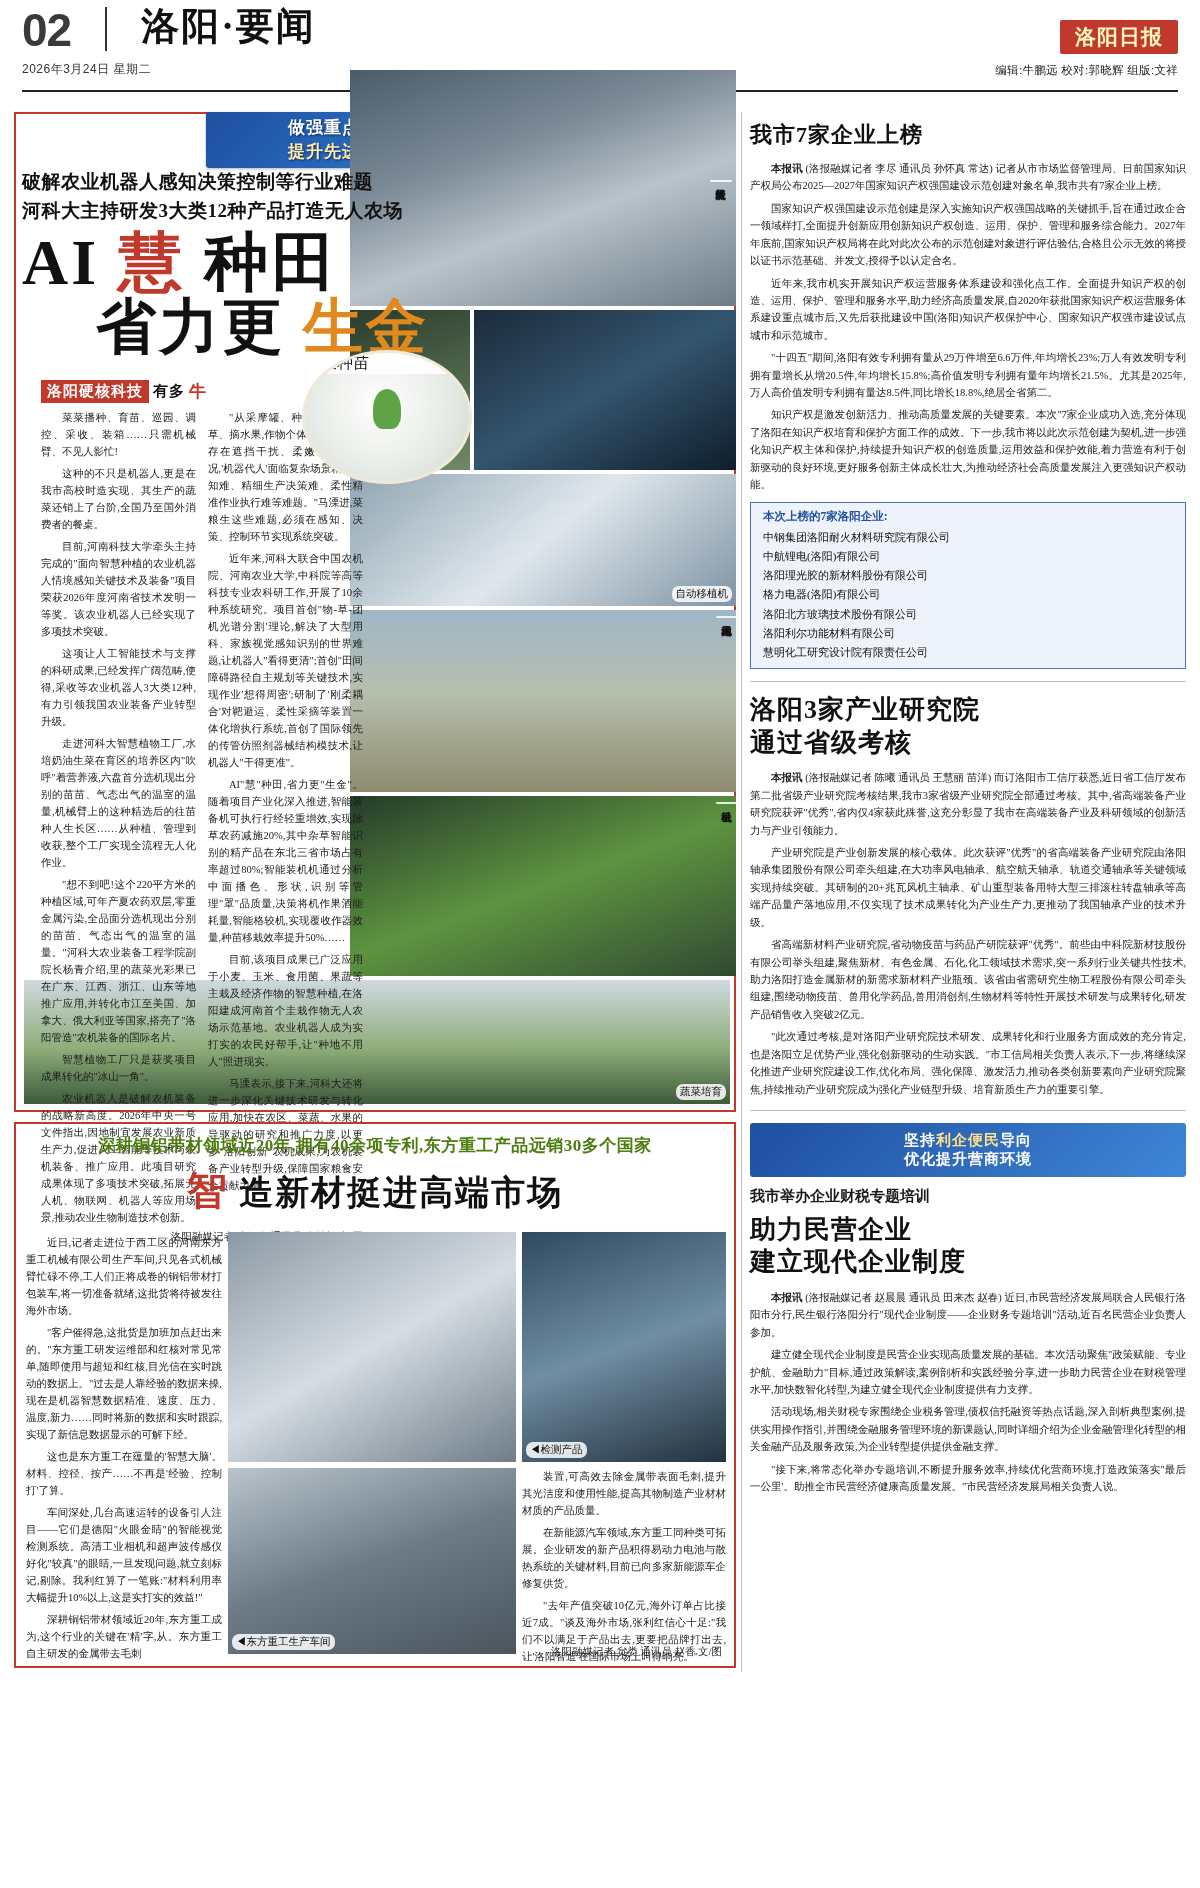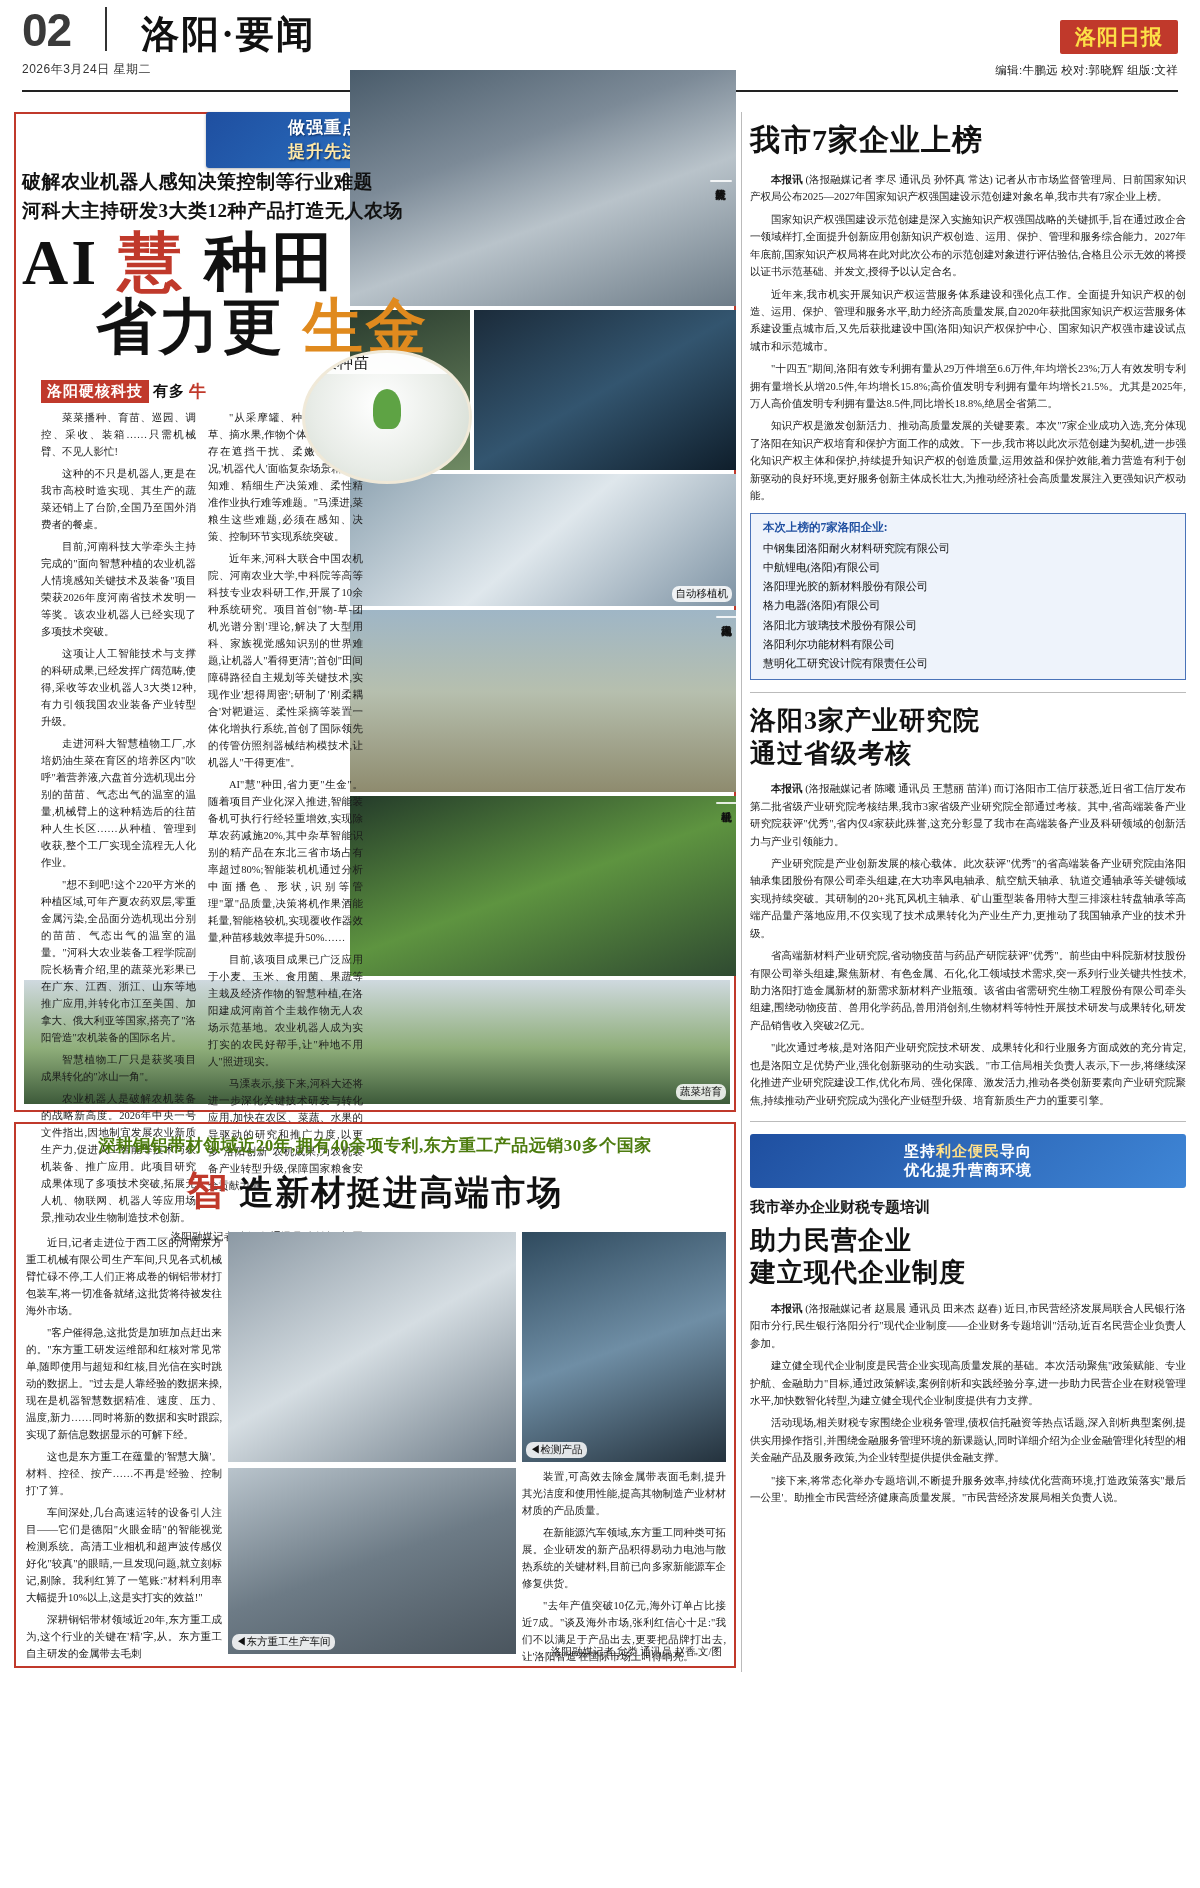--- a/index.html
+++ b/index.html
@@ -11,23 +11,23 @@
   .page{position:relative;width:1200px;height:1888px;}
 
   
   .masthead{position:absolute;left:0;top:0;width:1200px;height:96px;}
   .mh-inner{display:flex;align-items:flex-end;height:78px;padding:14px 22px 0 22px;box-sizing:border-box;}
   .mh-num{font-family:"Liberation Sans",sans-serif;font-size:46px;font-weight:bold;color:#3a3a3a;letter-spacing:-1px;line-height:1;}
   .mh-sep{width:2px;height:44px;background:#333;margin:0 14px 2px 14px;}
   .mh-title{font-size:38px;font-weight:bold;letter-spacing:2px;line-height:1;color:#111;}
   .mh-date{font-family:"Liberation Sans",sans-serif;font-size:12px;color:#333;margin-top:8px;letter-spacing:0.5px;}
   .mh-left{display:flex;flex-direction:column;}
-  .mh-leftrow{display:flex;align-items:flex-end;gap:20px;}
+  .mh-leftrow{display:flex;gap:20px;}
   .mh-right{margin-left:auto;display:flex;flex-direction:column;align-items:flex-end;}
-  .logo-box{width:118px;height:34px;background:#c0392b;color:#fde047;display:flex;align-items:center;justify-content:center;
+  .logo-box{width:118px;height:34px;background:#c0392b;color:#fef9c3;display:flex;align-items:center;justify-content:center;
             font-size:21px;font-weight:bold;letter-spacing:1px;border-radius:2px;font-family:"Liberation Serif",serif;}
   .mh-credits{font-family:"Liberation Sans",sans-serif;font-size:11.5px;color:#222;margin-top:9px;letter-spacing:0.3px;}
   .mh-rule{position:absolute;left:22px;top:90px;width:1156px;height:2px;background:#222;}
 
   
   .leftcol{position:absolute;left:14px;top:112px;width:722px;}
   .rightcol{position:absolute;left:750px;top:112px;width:436px;}
   .vrule{position:absolute;left:741px;top:112px;width:1px;height:1560px;background:#bbb;}
 
   
@@ -83,21 +83,21 @@
   .b2cols p{margin:0 0 5px 0;text-indent:2em;}
   .ph-coil{position:absolute;left:212px;top:108px;width:288px;height:230px;background:linear-gradient(150deg,#8c99a4,#d5dde2,#6f7d89);}
   .ph-worker{position:absolute;left:506px;top:108px;width:204px;height:230px;background:linear-gradient(160deg,#2f4a5e,#6f8ea5,#24323d);}
   .ph-line{position:absolute;left:212px;top:344px;width:288px;height:186px;background:linear-gradient(160deg,#b9c4cc,#6d7b86,#4a555e);}
   .b2cols2{position:absolute;left:506px;top:344px;width:204px;height:186px;font-size:10.5px;line-height:1.62;text-align:justify;}
   .b2cols2 p{margin:0 0 5px 0;text-indent:2em;}
   .sig2{position:absolute;right:12px;bottom:6px;font-size:10.5px;text-align:right;line-height:1.5;}
 
   
   .r-kick{font-size:15px;font-weight:bold;line-height:1.5;color:#111;letter-spacing:0.3px;}
-  .r-title{font-size:30px;font-weight:bold;letter-spacing:1px;color:#111;margin:8px 0 10px 0;}
+  .r-title{font-size:22px;font-weight:bold;letter-spacing:1px;color:#111;margin:8px 0 10px 0;}
   .r-title.sm{font-size:26px;line-height:1.25;}
   .r-body{font-size:10.5px;line-height:1.66;text-align:justify;color:#1b1b1b;}
   .r-body p{margin:0 0 5px 0;text-indent:2em;}
   .r-lead{font-weight:bold;}
   .r-rule{height:1px;background:#bbb;margin:12px 0;}
   .listbox{border:1px solid #4a73b8;background:#eef3fb;margin:8px 0 10px 0;padding:6px 12px;}
   .listbox .lb-head{color:#1f4fa0;font-size:11.5px;font-weight:bold;margin-bottom:4px;}
   .listbox ul{margin:0;padding:0;list-style:none;}
   .listbox li{font-size:11px;line-height:1.75;color:#111;}
   .r-banner{position:relative;height:54px;background:linear-gradient(135deg,#1f4fa0,#3f86d6);border-radius:3px;

